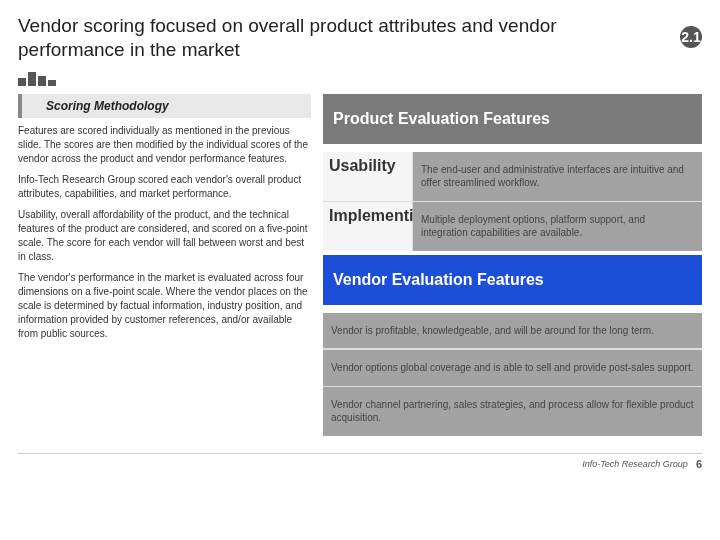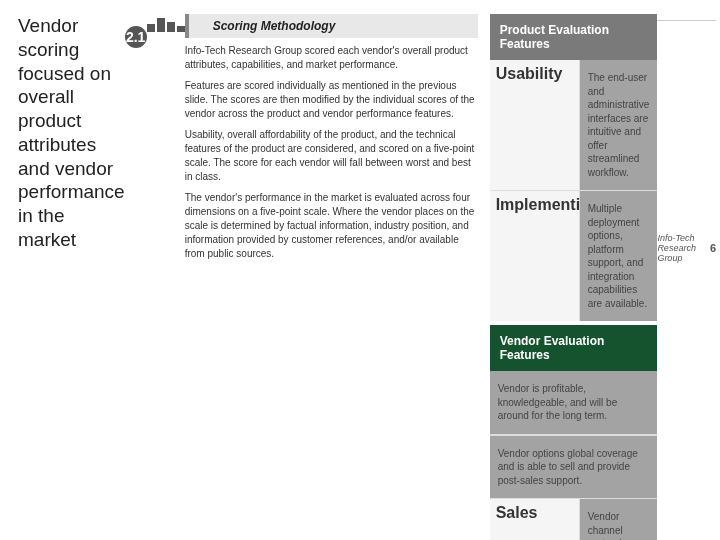--- a/index.html
+++ b/index.html
@@ -10,21 +10,21 @@
       height: 540px;
       overflow: hidden;
       position: relative;
     }
 
     .page-container {
       width: 720px;
       height: 480px;
       background: #fff;
       display: flex;
-      flex-direction: row;
+      flex-direction: column;
       padding: 14px 18px 10px 18px;
     }
 
     .header-row {
       display: flex;
       justify-content: space-between;
       align-items: flex-start;
       margin-bottom: 6px;
     }
 
@@ -94,33 +94,33 @@
       line-height: 1.4;
       margin-bottom: 7px;
     }
 
     
     .right-col {
       flex: 1;
     }
 
     .section-header-right {
-      padding: 9px 10px;
-      font-size: 12px;
+      padding: 16px 10px;
+      font-size: 16px;
       font-weight: bold;
       color: #fff;
-      margin-bottom: 0;
+      margin-bottom: 8px;
     }
 
     .section-header-product {
       background: #7a7a7a;
     }
 
     .section-header-vendor {
-      background: #14532d;
+      background: #1d4ed8;
       margin-top: 4px;
     }
 
     .eval-table {
       width: 100%;
       border-collapse: collapse;
     }
 
     .eval-row {
       display: flex;
@@ -159,21 +159,21 @@
       align-items: center;
       margin-top: 6px;
       border-top: 1px solid #ccc;
       padding-top: 4px;
     }
 
     .footer-brand {
       font-size: 9px;
       color: #555;
       font-style: italic;
-      margin-right: 14px;
+      margin-right: 8px;
     }
 
     .footer-page {
       font-size: 11px;
       color: #555;
       font-weight: bold;
     }
 
   </style>
 </head>
@@ -190,22 +190,22 @@
     <span style="height:8px;"></span>
     <span style="height:14px;"></span>
     <span style="height:10px;"></span>
     <span style="height:6px;"></span>
   </div>
 
   <div class="content-area">
 
     <div class="left-col">
       <div class="section-header-left">Scoring Methodology</div>
+      <div class="left-text-block">Features are scored individually as mentioned in the previous slide. The scores are then modified by the individual scores of the vendor across the product and vendor performance features.</div>
       <div class="left-text-block">Info-Tech Research Group scored each vendor's overall product attributes, capabilities, and market performance.</div>
-      <div class="left-text-block">Features are scored individually as mentioned in the previous slide. The scores are then modified by the individual scores of the vendor across the product and vendor performance features.</div>
       <div class="left-text-block">Usability, overall affordability of the product, and the technical features of the product are considered, and scored on a five-point scale. The score for each vendor will fall between worst and best in class.</div>
       <div class="left-text-block">The vendor's performance in the market is evaluated across four dimensions on a five-point scale. Where the vendor places on the scale is determined by factual information, industry position, and information provided by customer references, and/or available from public sources.</div>
     </div>
 
     <div class="right-col">
 
       <div class="section-header-right section-header-product">Product Evaluation Features</div>
       <div class="eval-table">
 
       <div class="eval-row">
@@ -223,21 +223,20 @@
 
       <div class="eval-row">
       <div class="eval-desc">Vendor is profitable, knowledgeable, and will be around for the long term.</div>
     </div>
           <div class="eval-row">
     </div>
           <div class="eval-row">
       <div class="eval-desc">Vendor options global coverage and is able to sell and provide post-sales support.</div>
     </div>
           <div class="eval-row">
-      <div class="eval-label">Sales</div>
       <div class="eval-desc">Vendor channel partnering, sales strategies, and process allow for flexible product acquisition.</div>
     </div>
         </div>
 
     </div>
   </div>
 
   <div class="footer-row">
     <span class="footer-brand">Info-Tech Research Group</span>
     <span class="footer-page">6</span>

